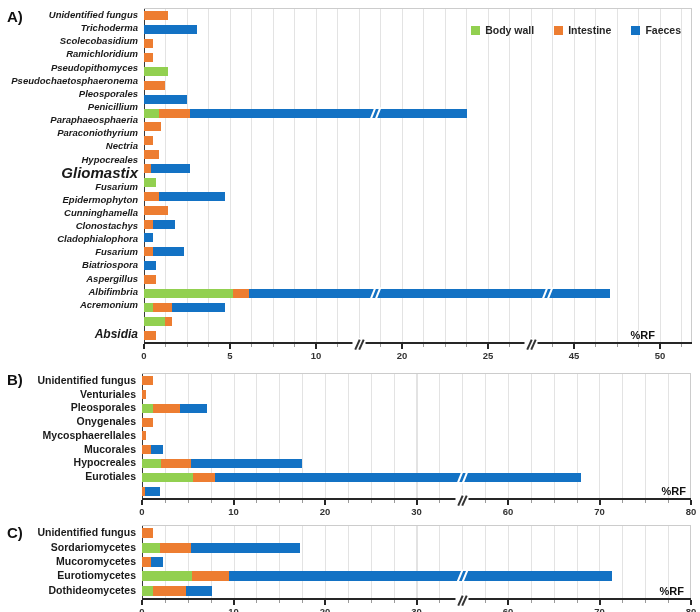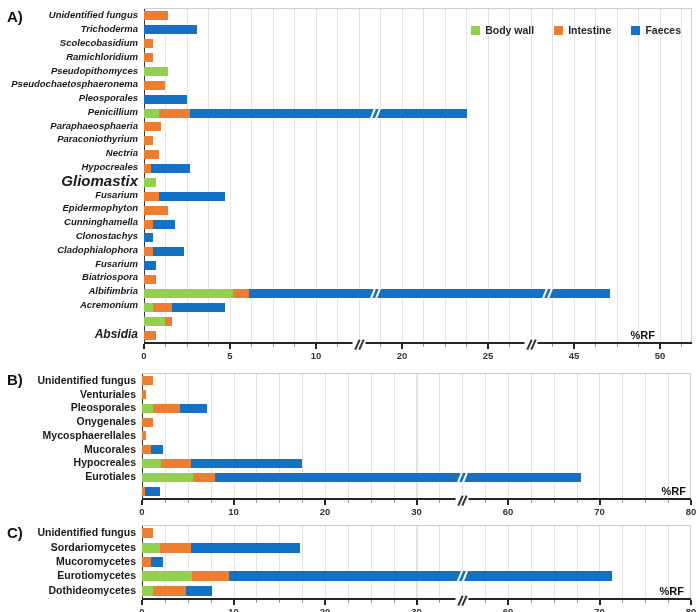--- a/index.html
+++ b/index.html
@@ -53,20 +53,21 @@
         <div class="rlabel it" style="height: 13.875px; font-size: 9.5px;">Nectria</div>
         <div class="rlabel it" style="height: 13.875px; font-size: 9.5px;">Hypocreales</div>
         <div class="rlabel it" style="height: 13.875px; font-size: 15px; padding-left: 32px;">Gliomastix</div>
         <div class="rlabel it" style="height: 13.875px; font-size: 9.5px; padding-left: 7px;">Fusarium</div>
         <div class="rlabel it" style="height: 13.875px; font-size: 9.5px;">Epidermophyton</div>
         <div class="rlabel it" style="height: 13.875px; font-size: 9.5px;">Cunninghamella</div>
         <div class="rlabel it" style="height: 13.875px; font-size: 9.5px;">Clonostachys</div>
         <div class="rlabel it" style="height: 13.875px; font-size: 9.5px;">Cladophialophora</div>
         <div class="rlabel it" style="height: 13.875px; font-size: 9.5px;">Fusarium</div>
         <div class="rlabel it" style="height: 13.875px; font-size: 9.5px;">Biatriospora</div>
+        <div class="rlabel it" style="height: 13.875px; font-size: 9.5px;">Aspergillus</div>
         <div class="rlabel it" style="height: 13.875px; font-size: 9.5px;">Albifimbria</div>
         <div class="rlabel it" style="height: 13.875px; font-size: 9.5px;">Acremonium</div>
         <div class="rlabel it" style="height: 13.875px; font-size: 12px; margin-top: 16px;">Absidia</div>
       </div>
       <div class="plot" style="left: 144px; top: 8px; width: 548px; height: 334px; background-image: repeating-linear-gradient(90deg, rgb(227, 227, 227) 0px, rgb(227, 227, 227) 1px, transparent 1px, transparent 21.5px);">
         <div class="yax"></div>
         <div class="row" style="height: 13.875px;">
           <div class="stack" style="height: 9px;">
             <div class="seg" style="width: 24.08px; background: rgb(237, 125, 49);"></div>
           </div>

